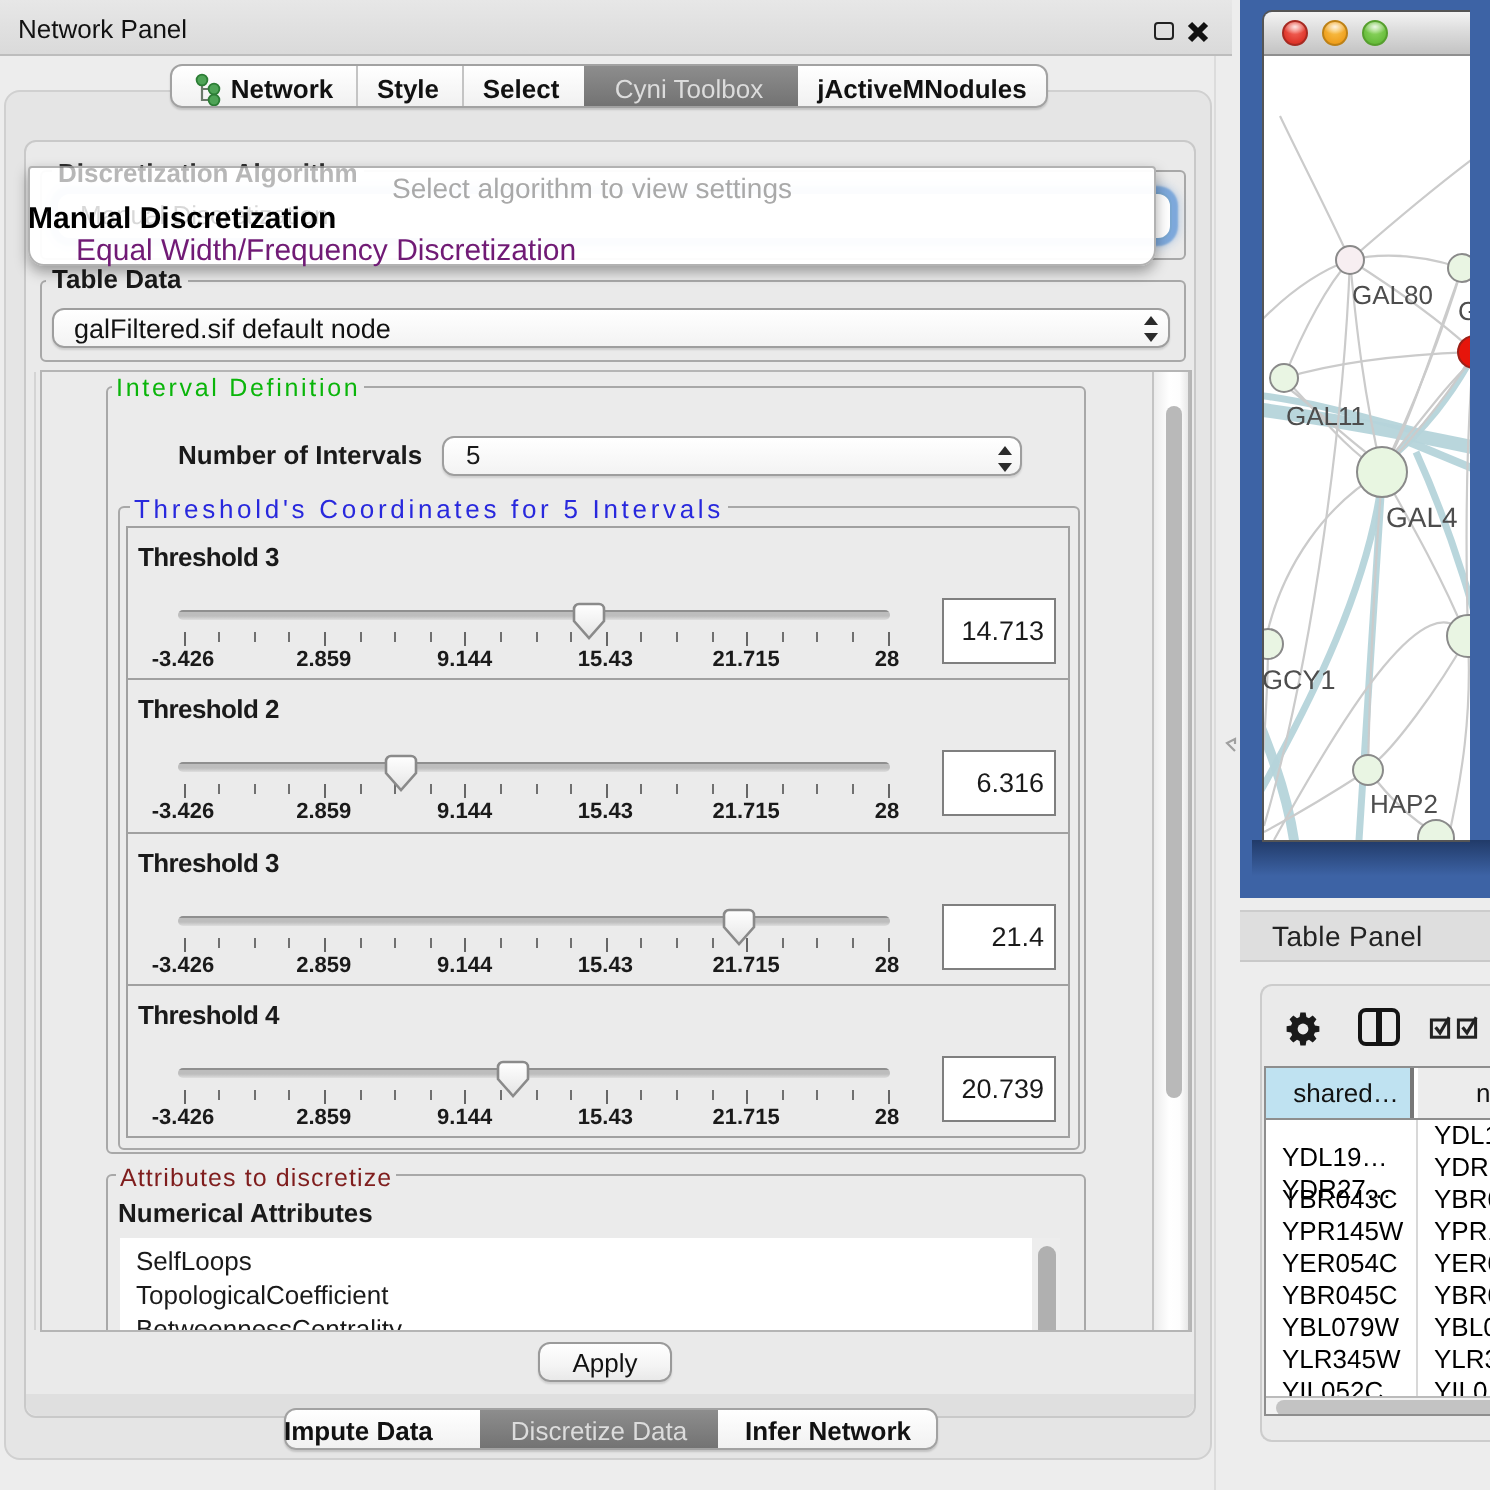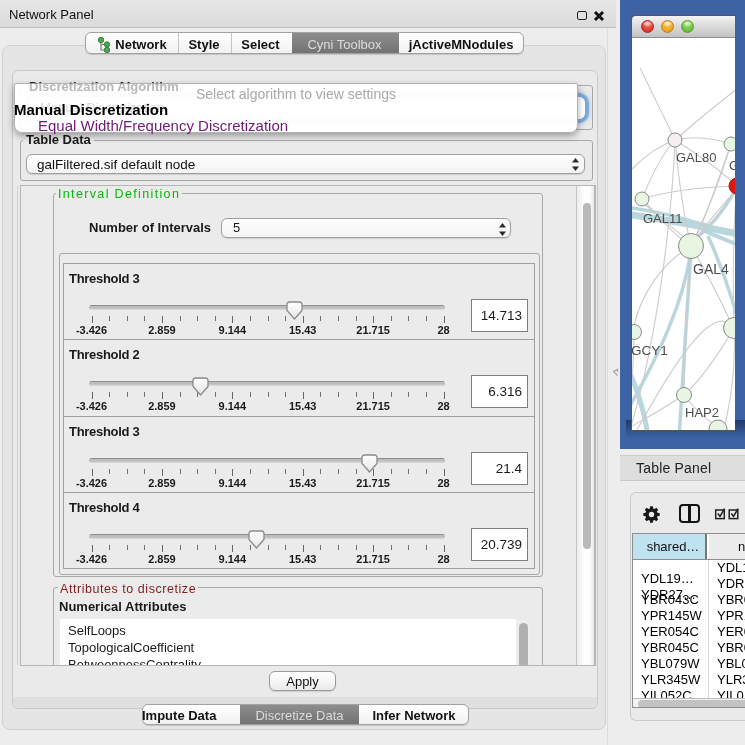--- a/index.html
+++ b/index.html
@@ -67,20 +67,21 @@
   <div class="abs" style="left:35px;top:1px;font-size:12.5px;letter-spacing:1.35px;color:#0ab50a;background:#ebebeb;padding:0 2px;">Interval Definition</div>
   <div class="abs" style="left:68px;top:34px;font-size:13px;font-weight:bold;">Number of Intervals</div>
   <div class="abs" style="left:200px;top:32px;width:290px;height:20px;background:linear-gradient(#ffffff,#f3f3f3);border:1px solid #9e9e9e;border-radius:6px;box-shadow:0 1px 1px rgba(0,0,0,0.12);"></div>
   <div class="abs" style="left:212px;top:34px;font-size:13px;">5</div>
   <svg class="abs" style="left:477px;top:37px;" width="9" height="13" viewBox="0 0 9 13">
     <path d="M4.5 0 L8 4.5 H1 Z" fill="#2a2a2a"></path>
       <path d="M4.5 13 L8 8.5 H1 Z" fill="#2a2a2a"></path>
   </svg>
 
   <div class="abs" style="left:38px;top:67px;width:481px;height:322px;border:1px solid #a8a8a8;border-radius:3px;"></div>
+  <div class="abs" style="left:44px;top:61px;font-size:13px;letter-spacing:1.85px;color:#2828dd;background:#ebebeb;padding:0 2px;">Threshold's Coordinates for 5 Intervals</div>
 
   <div class="abs" style="left:42px;top:77px;width:472px;height:77px;border:1px solid #a0a0a0;background:#ebebeb;"></div>
   <div class="abs" style="left:48px;top:85px;font-size:13px;font-weight:bold;letter-spacing:-0.3px;">Threshold 3</div>
   <div class="abs" style="left:68px;top:119px;width:356px;height:5px;border-radius:3px;background:linear-gradient(#8f8f8f 0 20%,#bdbdbd 20% 60%,#dedede);"></div>
   <div class="abs" style="left:70.5px;top:130px;width:1px;height:7px;background:#666;"></div>
   <div class="abs" style="left:88.1px;top:130px;width:1px;height:5px;background:#707070;"></div>
   <div class="abs" style="left:105.7px;top:130px;width:1px;height:5px;background:#707070;"></div>
   <div class="abs" style="left:123.3px;top:130px;width:1px;height:5px;background:#707070;"></div>
   <div class="abs" style="left:140.9px;top:130px;width:1px;height:7px;background:#666;"></div>
   <div class="abs" style="left:158.5px;top:130px;width:1px;height:5px;background:#707070;"></div>
@@ -265,21 +266,21 @@
 
 <div class="abs" style="left:607px;top:28px;width:1px;height:717px;background:#dcdcdc;"></div>
 <svg class="abs" style="left:612px;top:368px;" width="7" height="9" viewBox="0 0 7 9">
     <path d="M5.5 7.5 L1.5 3.5 L5.5 1.5 L5.5 4" stroke="#a0a0a0" stroke-width="1.1" fill="none"></path>
   </svg>
 
 <div class="abs" style="left:620px;top:0;width:125px;height:449px;background:#3d63a5;"></div>
 
 <div class="abs" style="left:626px;top:420px;width:119px;height:18px;background:linear-gradient(rgba(10,25,55,0.55),rgba(61,99,165,0));"></div>
 
-<div class="abs" style="left:631px;top:15px;width:104px;height:416px;border:1px solid #555;border-right:none;border-radius:5px 0 0 0;overflow:hidden;text-align:center;">
+<div class="abs" style="left:631px;top:5px;width:104px;height:416px;border:1px solid #555;border-right:none;border-radius:5px 0 0 0;overflow:hidden;text-align:center;">
   <div style="width:100%;height:22px;background:linear-gradient(#f4f4f4 0%,#dcdcdc 45%,#c3c3c3 100%);border-bottom:1px solid #8f8f8f;position:relative;">
     <div style="position:absolute;left:9px;top:4px;width:13px;height:13px;border-radius:50%;background:radial-gradient(ellipse 70% 45% at 50% 22%,rgba(255,255,255,0.85),rgba(255,255,255,0) 75%),radial-gradient(circle at 50% 40%,#f4675c,#de352a 70%,#b5261d);border:1px solid #a62a22;"></div>
     <div style="position:absolute;left:29px;top:4px;width:13px;height:13px;border-radius:50%;background:radial-gradient(ellipse 70% 45% at 50% 22%,rgba(255,255,255,0.85),rgba(255,255,255,0) 75%),radial-gradient(circle at 50% 40%,#f8c04a,#efa01e 70%,#cd8410);border:1px solid #bd8116;"></div>
     <div style="position:absolute;left:49px;top:4px;width:13px;height:13px;border-radius:50%;background:radial-gradient(ellipse 70% 45% at 50% 22%,rgba(255,255,255,0.85),rgba(255,255,255,0) 75%),radial-gradient(circle at 50% 40%,#8ed662,#68bd3c 70%,#4f9c28);border:1px solid #569f2e;"></div>
   </div>
   <div style="width:100%;height:393px;background:#ffffff;position:relative;" id="canvas">
     <svg width="114" height="393" viewBox="0 0 114 393" style="position:absolute;left:0;top:0;">
       <g fill="none" stroke="#b5d4da" stroke-opacity="0.95">
         <path d="M-8 176 C 30 181, 70 188, 120 199" stroke-width="7"></path>
         <path d="M-8 169 C 20 172, 45 179, 78 188" stroke-width="3.5"></path>

